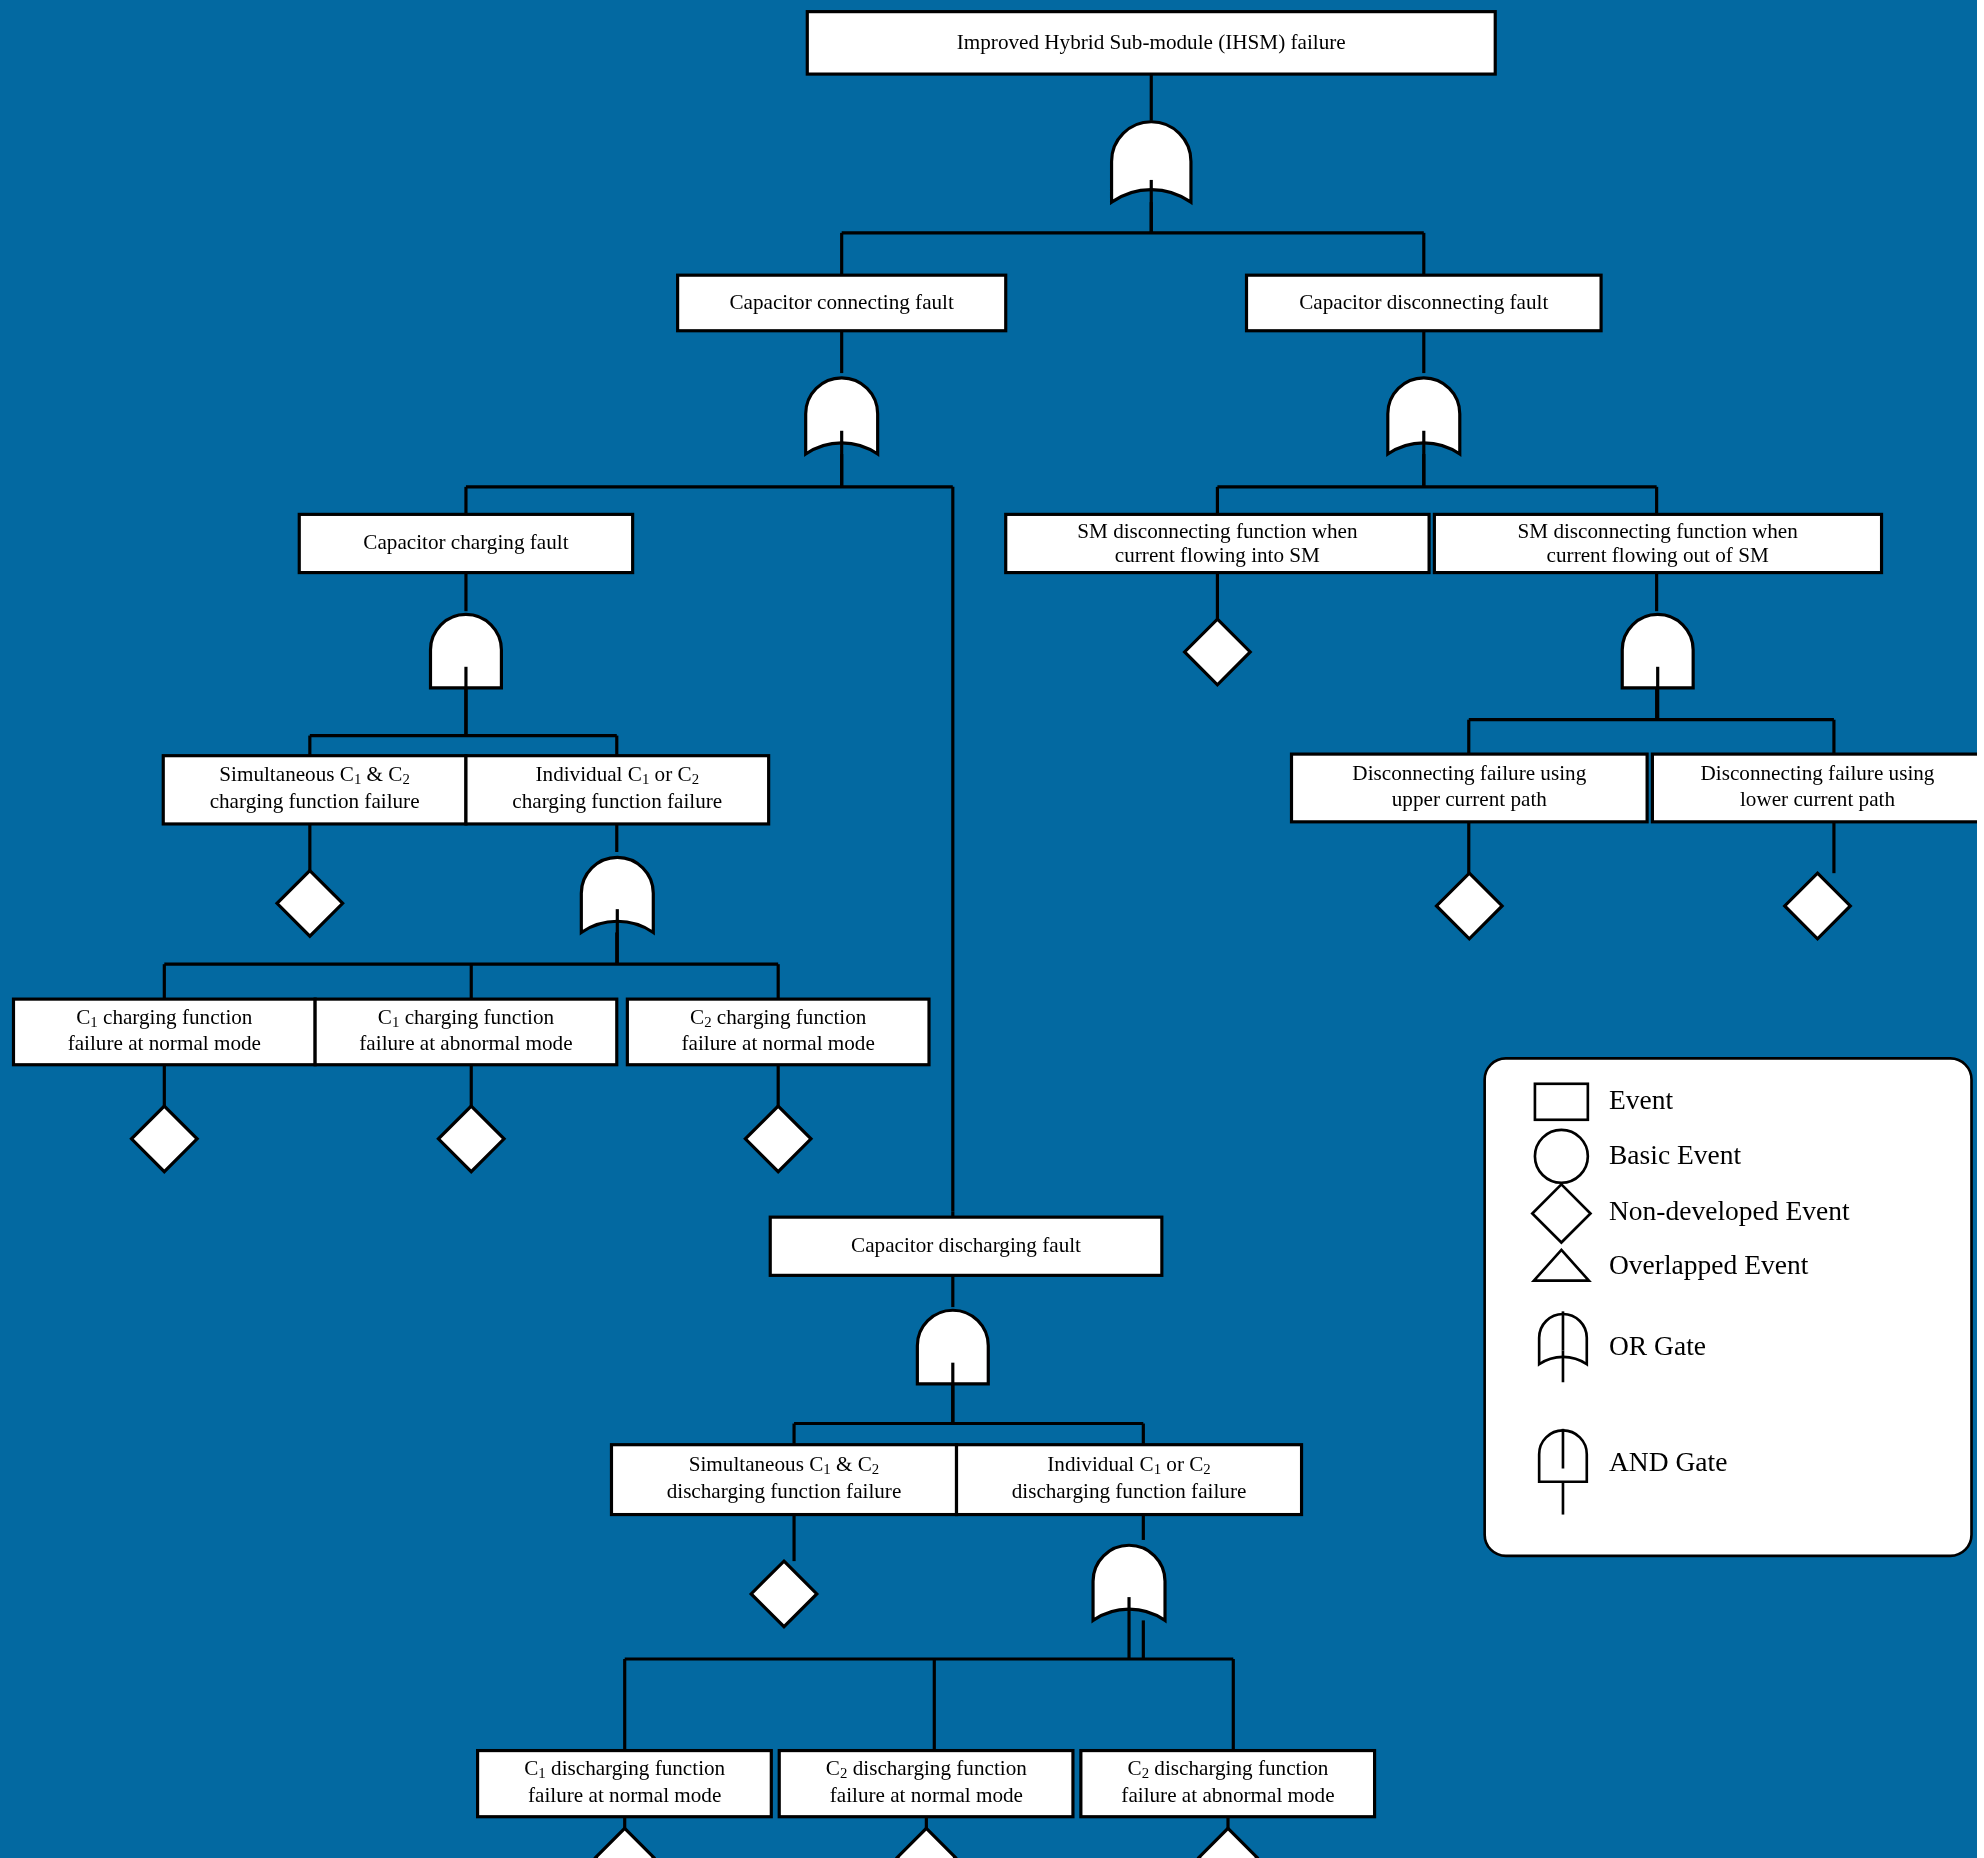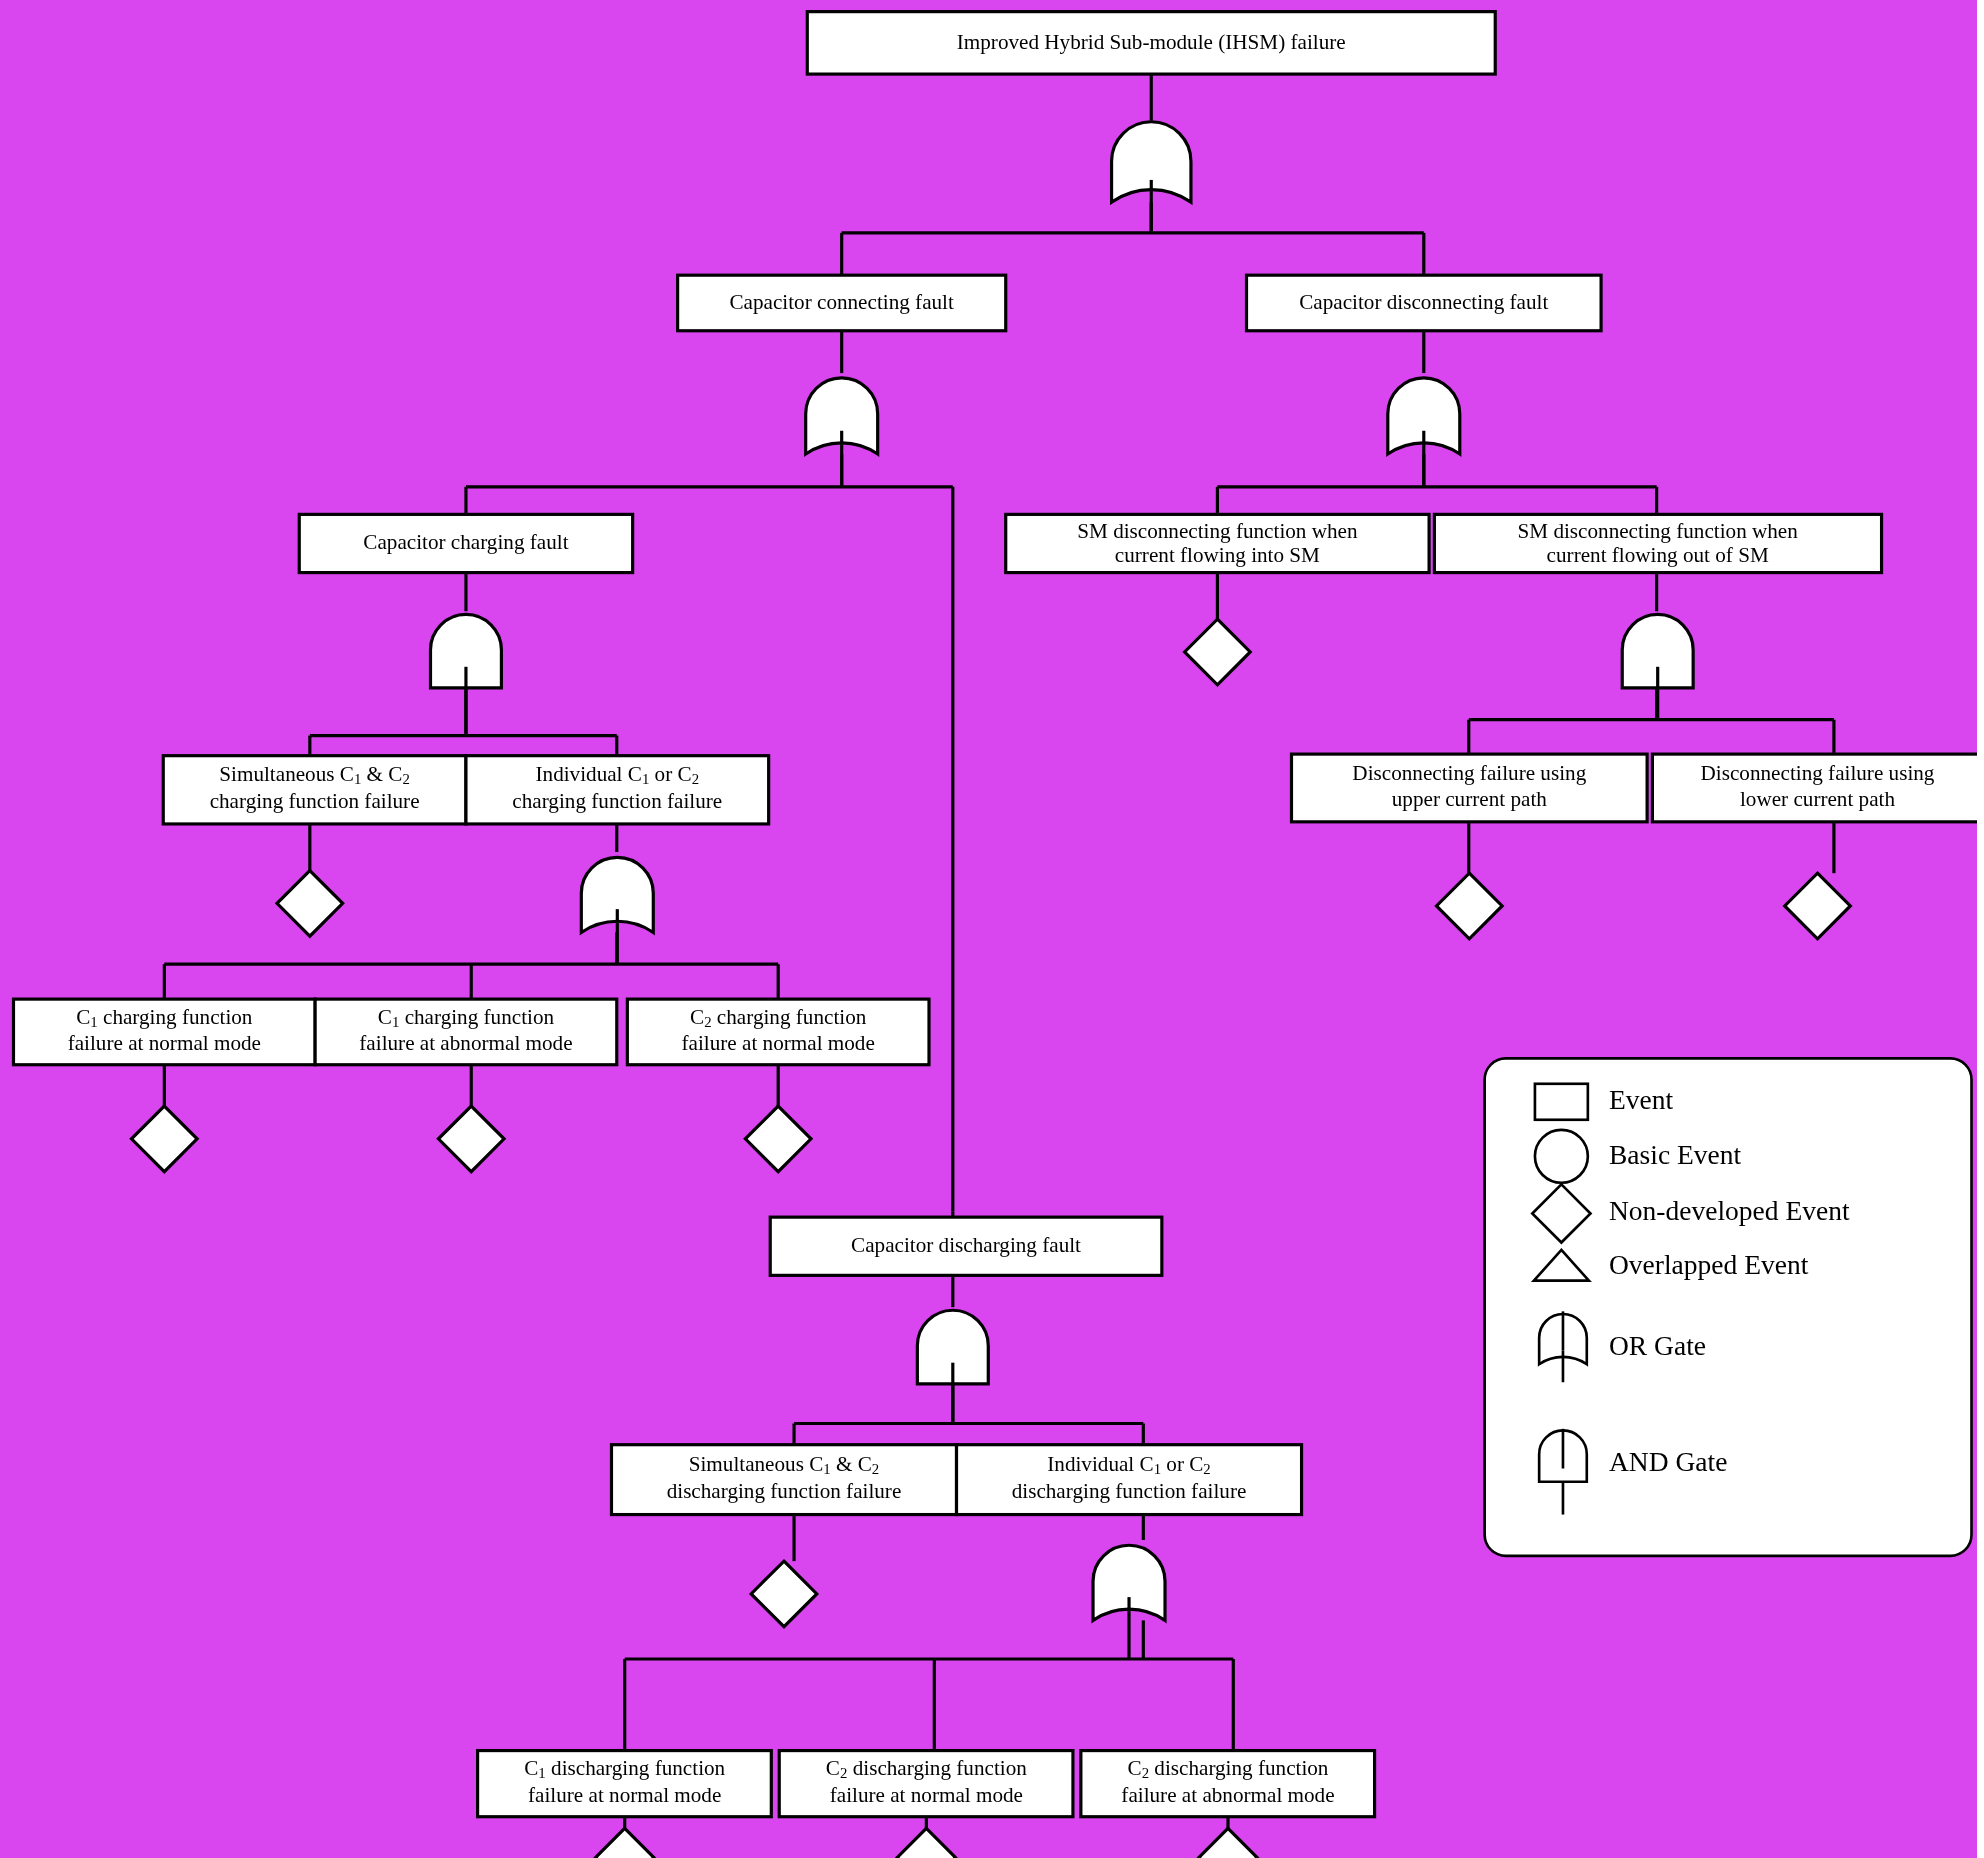--- a/index.html
+++ b/index.html
@@ -1,17 +1,17 @@
 <!DOCTYPE html>
 <html style="font-size:8.5px"><head>
 <meta charset="utf-8">
 <style>
   html,body{margin:0;padding:0;background:#ffffff;}
   body{width:1985px;height:1858px;font-family:"Liberation Serif",serif;}
-  #stage{position:relative;width:1977px;height:1858px;overflow:hidden;background:#d946ef;}
+  #stage{position:relative;width:1977px;height:1858px;overflow:hidden;background:#0369a1;}
   svg#tree{position:absolute;top:0;left:0;width:1985px;height:1858px;}
   .evt-rect{fill:#ffffff;stroke:#000000;stroke-width:6;}
   .conn{stroke:#000000;stroke-width:6;fill:none;}
   .gate{fill:#ffffff;stroke:#000000;stroke-width:6;}
   .gate-line{stroke:#000000;stroke-width:6;fill:none;}
   .sym{fill:#ffffff;stroke:#000000;stroke-width:6;}
   .legend-box{fill:#ffffff;stroke:#000000;stroke-width:5;}
   .legend-sym{fill:#ffffff;stroke:#000000;stroke-width:5;}
   text{font-family:"Liberation Serif",serif;fill:#000000;}
   .lbl{font-size:40px;text-anchor:middle;dominant-baseline:middle;}

